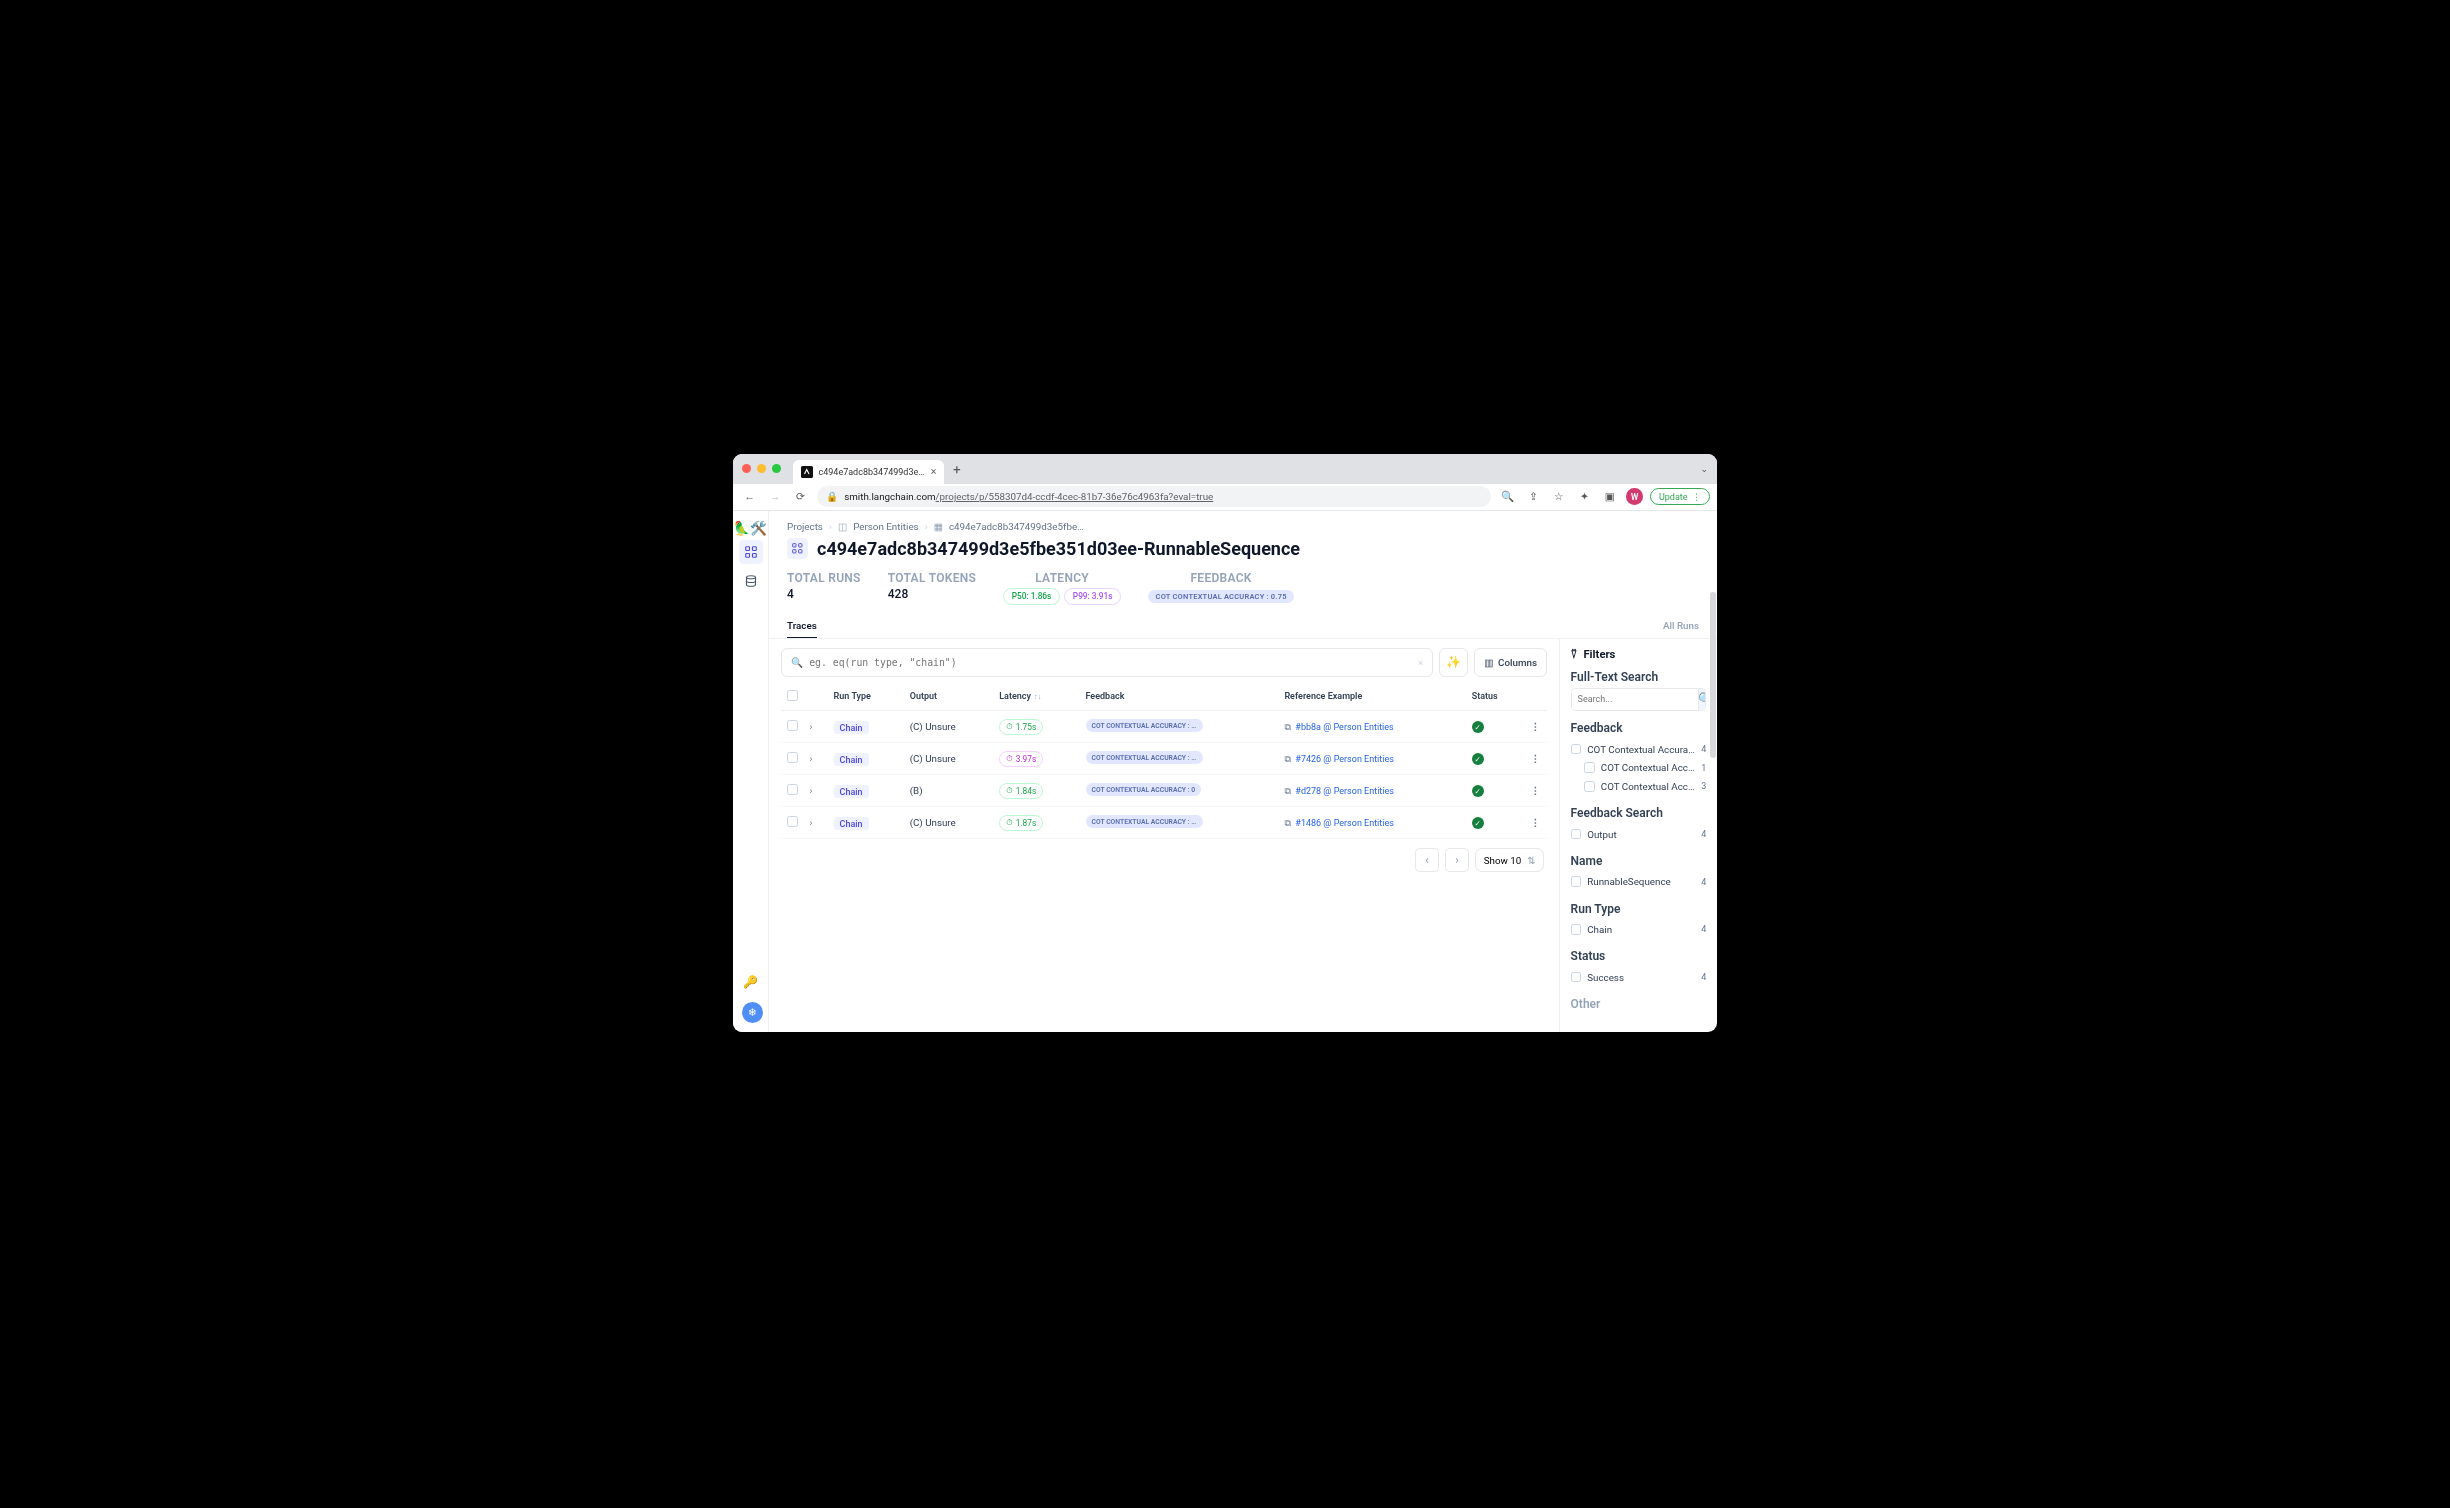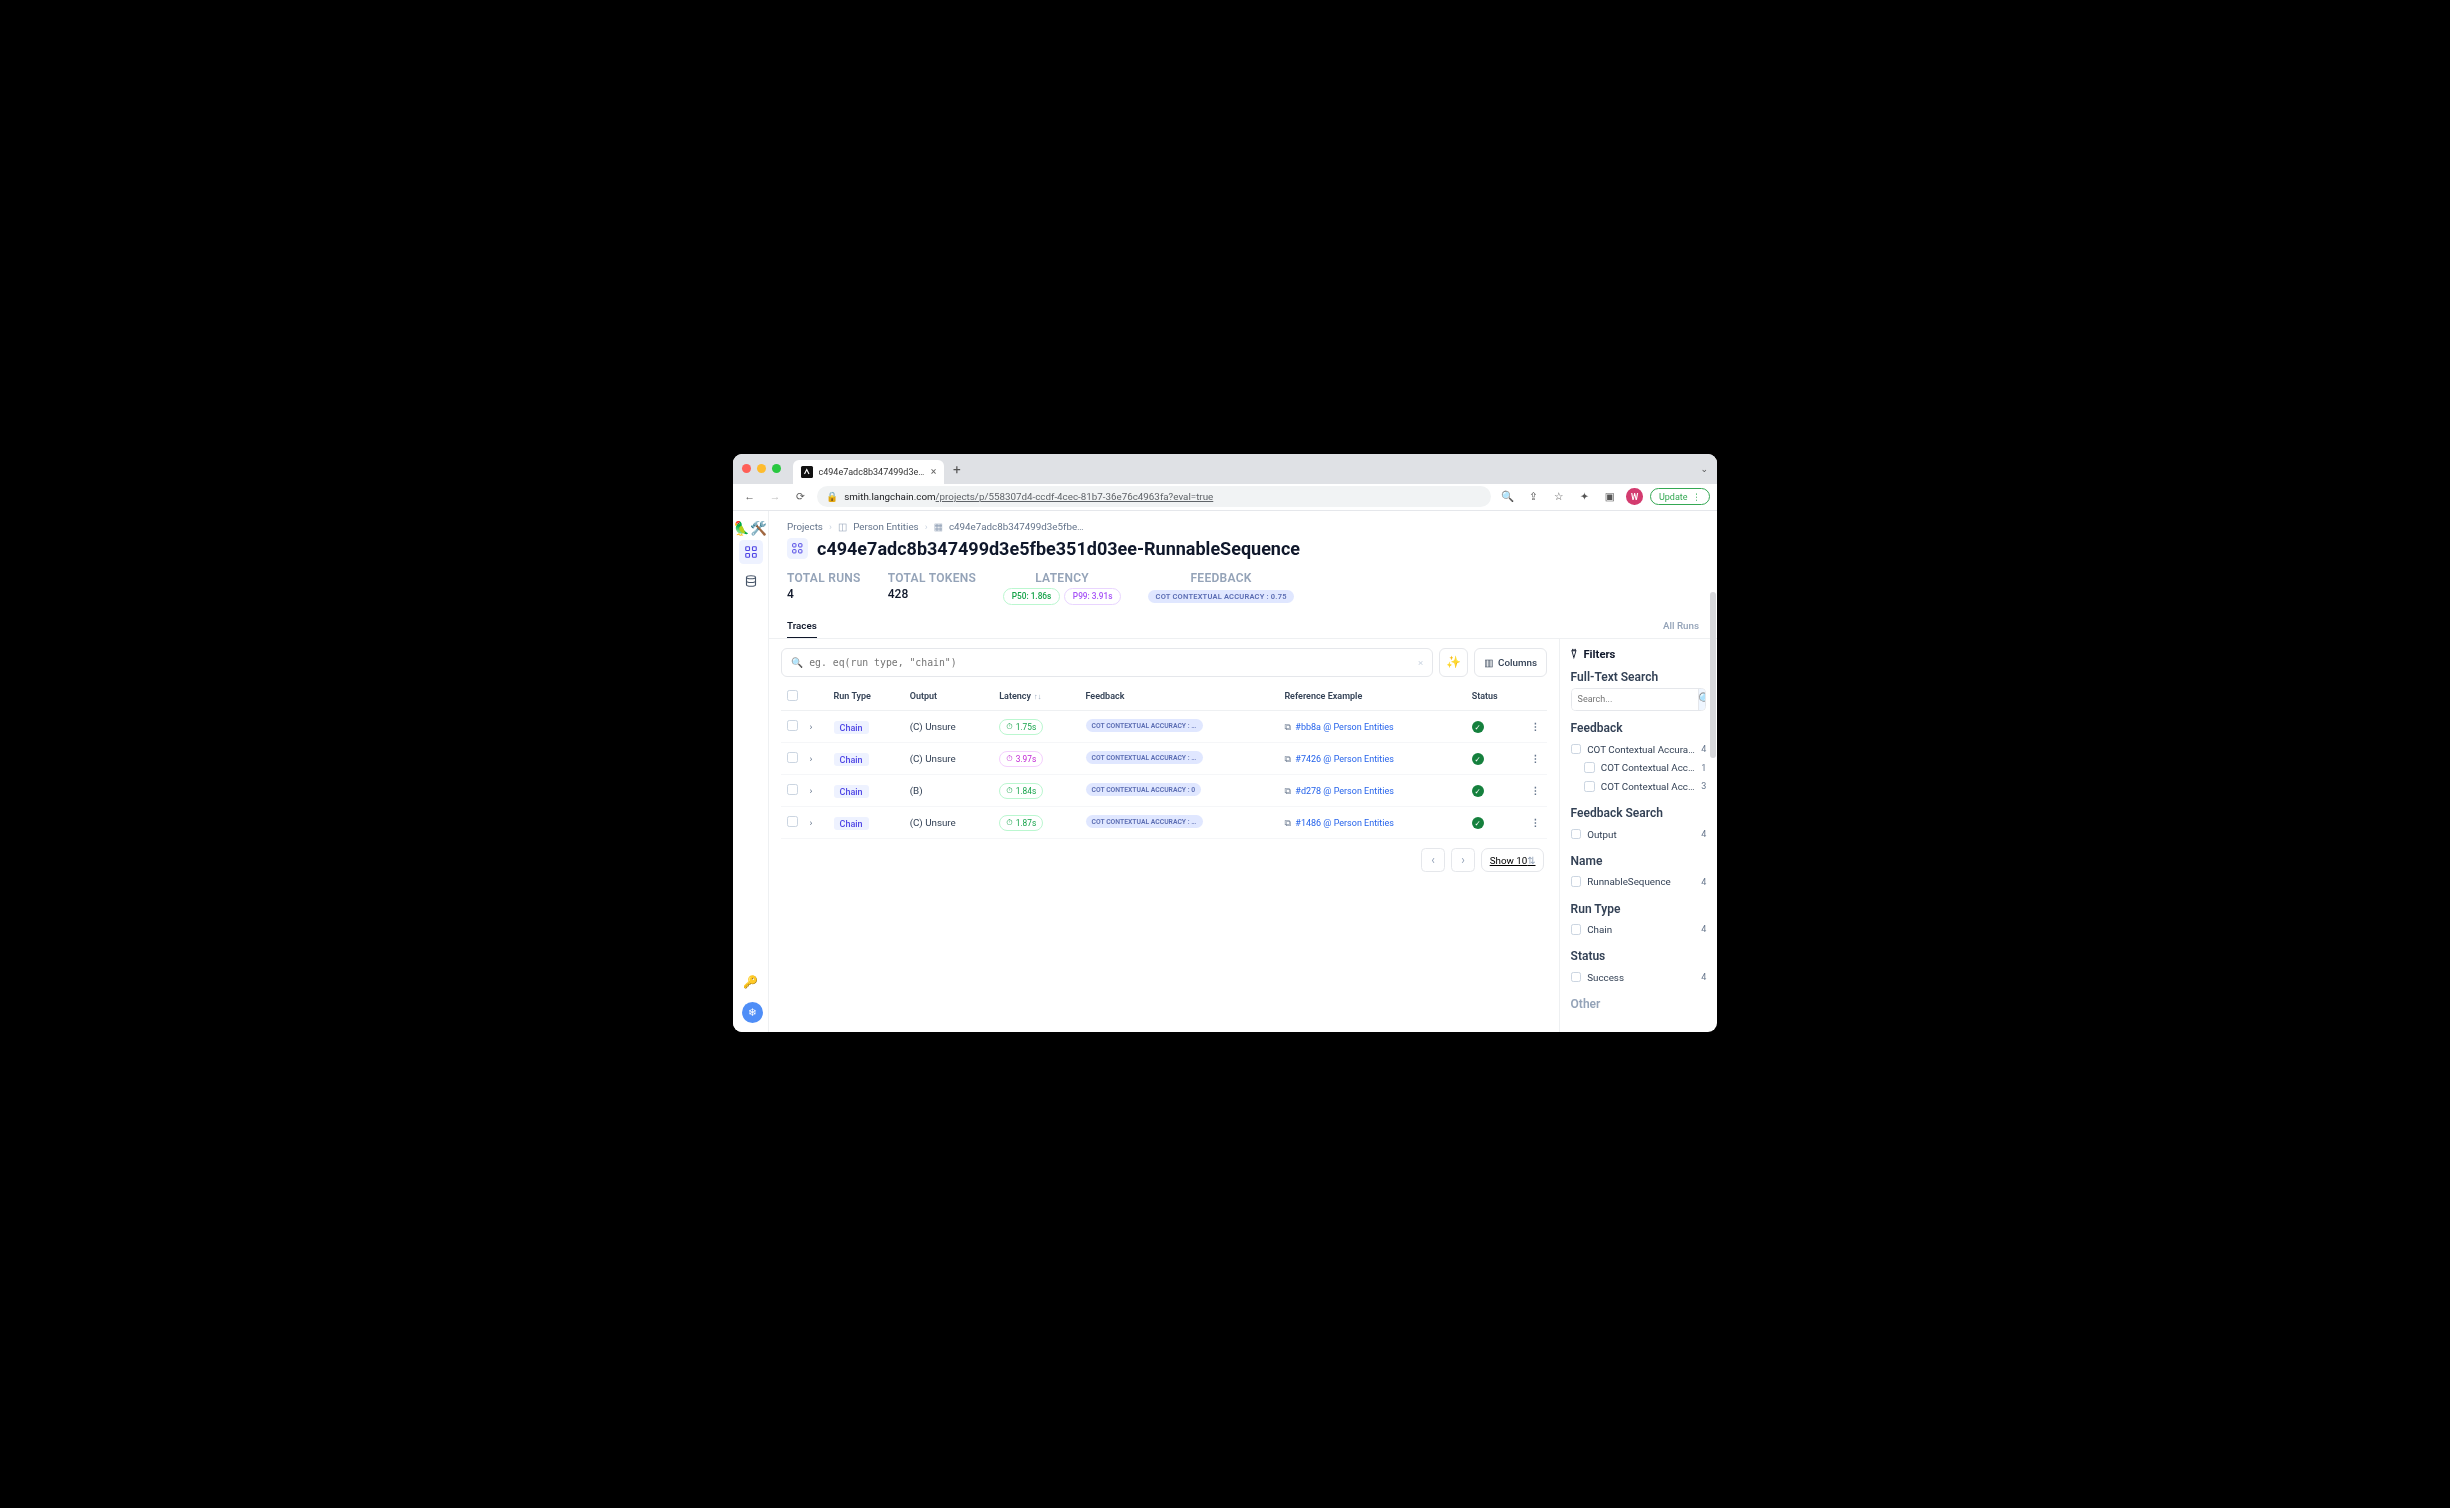--- a/index.html
+++ b/index.html
@@ -77,21 +77,21 @@
 .lat-pill.g { border: 0.8px solid #bbf7d0; color: #16a34a; }
 .lat-pill.p { border: 0.8px solid #f5d0fe; color: #c026d3; }
 .fb-pill { background: #e0e7ff; color: #5b6db3; font-size: 6.8px; font-weight: 600; padding: 2.3px 6px; border-radius: 7.5px; white-space: nowrap; max-width: 117px; overflow: hidden; text-overflow: ellipsis; display: inline-block; }
 .ref-link { color: #2563eb; text-decoration: none; display: inline-flex; align-items: center; gap: 4.5px; font-size: 9px; }
 .ext-icon { color: #64748b; }
 .status-ok { width: 12px; height: 12px; border-radius: 50%; background: #15803d; display: inline-flex; align-items: center; justify-content: center; color: #fff; font-size: 7.5px; }
 .kebab { color: #64748b; cursor: pointer; font-weight: bold; letter-spacing: 0.8px; }
 
 .pagination { display: flex; justify-content: flex-end; align-items: center; gap: 6px; padding: 9px 3px; }
 .pg-btn { width: 24px; height: 24px; border: 0.8px solid #e5e7eb; border-radius: 4.5px; display: flex; align-items: center; justify-content: center; color: #94a3b8; cursor: pointer; }
-.show-sel { height: 24px; border: 0.8px solid #e5e7eb; border-radius: 7px; padding: 0 7.5px; display: flex; align-items: center; font-size: 9.8px; cursor: pointer; text-decoration: underline; }
+.show-sel { height: 24px; border: 0.8px solid #e5e7eb; border-radius: 7px; padding: 0 7.5px; display: flex; align-items: center; gap: 6px; font-size: 9.8px; cursor: pointer; }
 
 .filters { width: 158px; border-left: 0.8px solid #eef0f2; padding: 9px 10.6px; overflow: auto; }
 .filters h3 { font-size: 11.3px; font-weight: 700; color: #0f172a; display: flex; align-items: center; gap: 6px; margin-bottom: 9px; }
 .filter-section { margin-bottom: 10.6px; }
 .filter-label { font-size: 12px; font-weight: 600; color: #334155; margin-bottom: 4.5px; }
 .filter-search { display: flex; border: 0.8px solid #e5e7eb; border-radius: 4.5px; overflow: hidden; height: 22.6px; }
 .filter-search input { border: none; outline: none; flex: 1; padding: 0 6px; font-size: 9px; }
 .filter-search-btn { width: 22.6px; background: #eff6ff; color: #2563eb; display: flex; align-items: center; justify-content: center; border-left: 0.8px solid #e5e7eb; cursor: pointer; }
 .filter-item { display: flex; align-items: center; gap: 6px; padding: 3.8px 0; font-size: 9.8px; color: #334155; }
 .filter-item .count { margin-left: auto; color: #64748b; font-size: 9px; }

